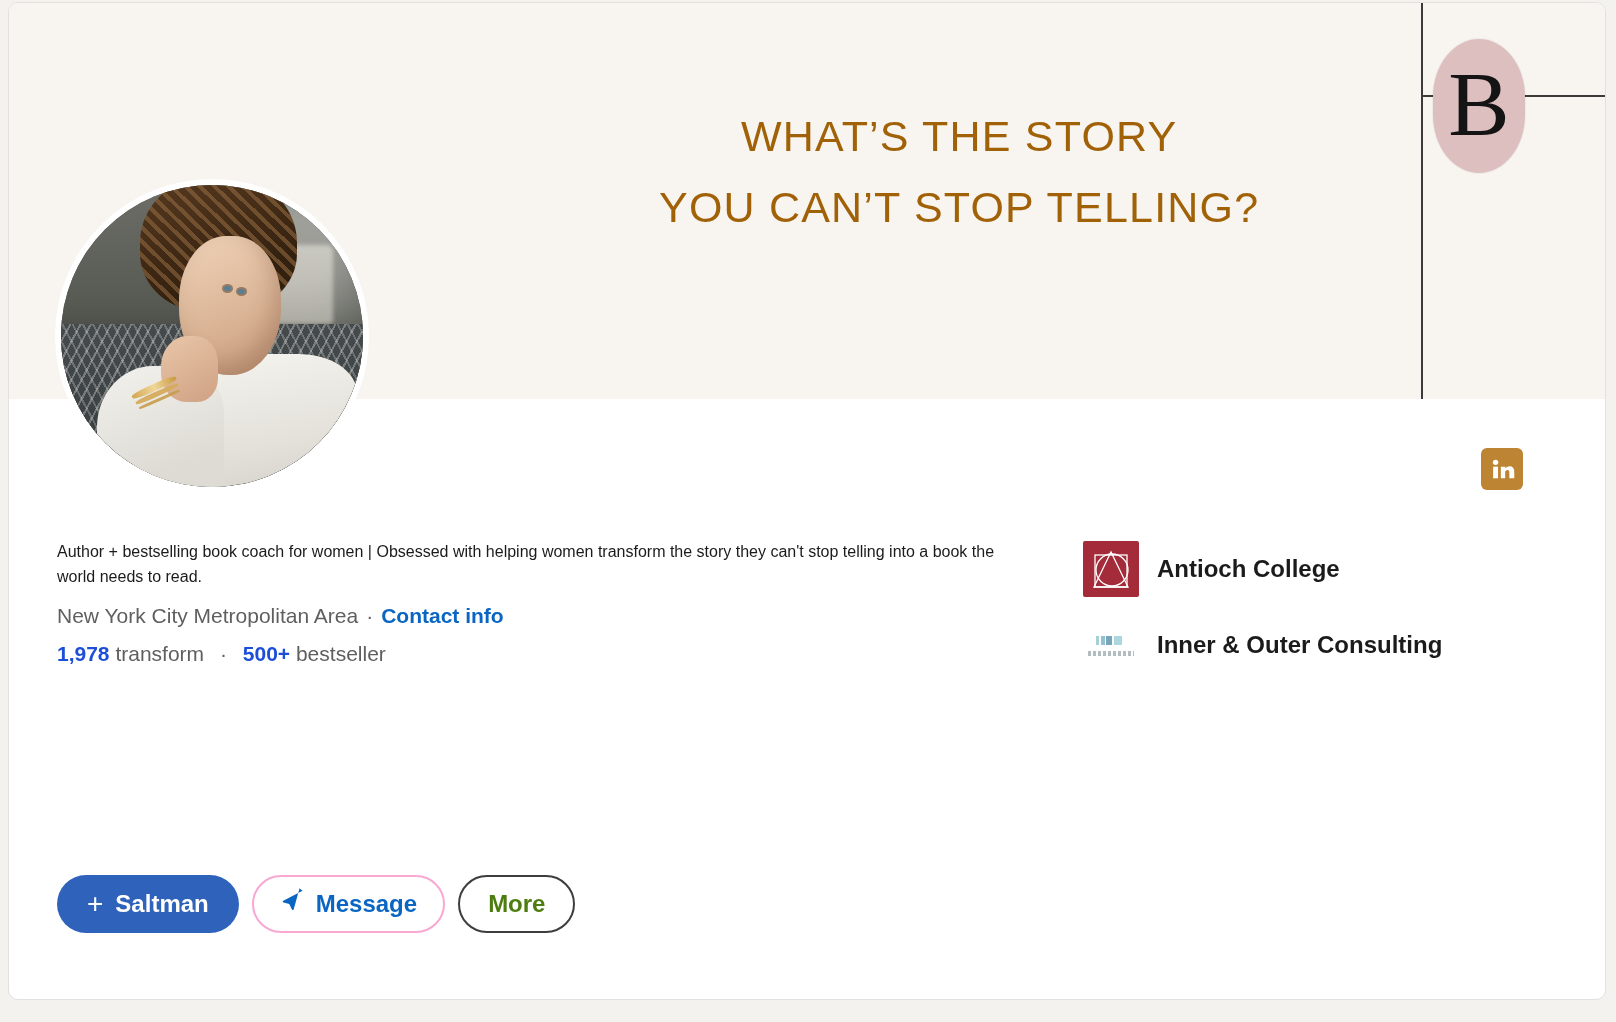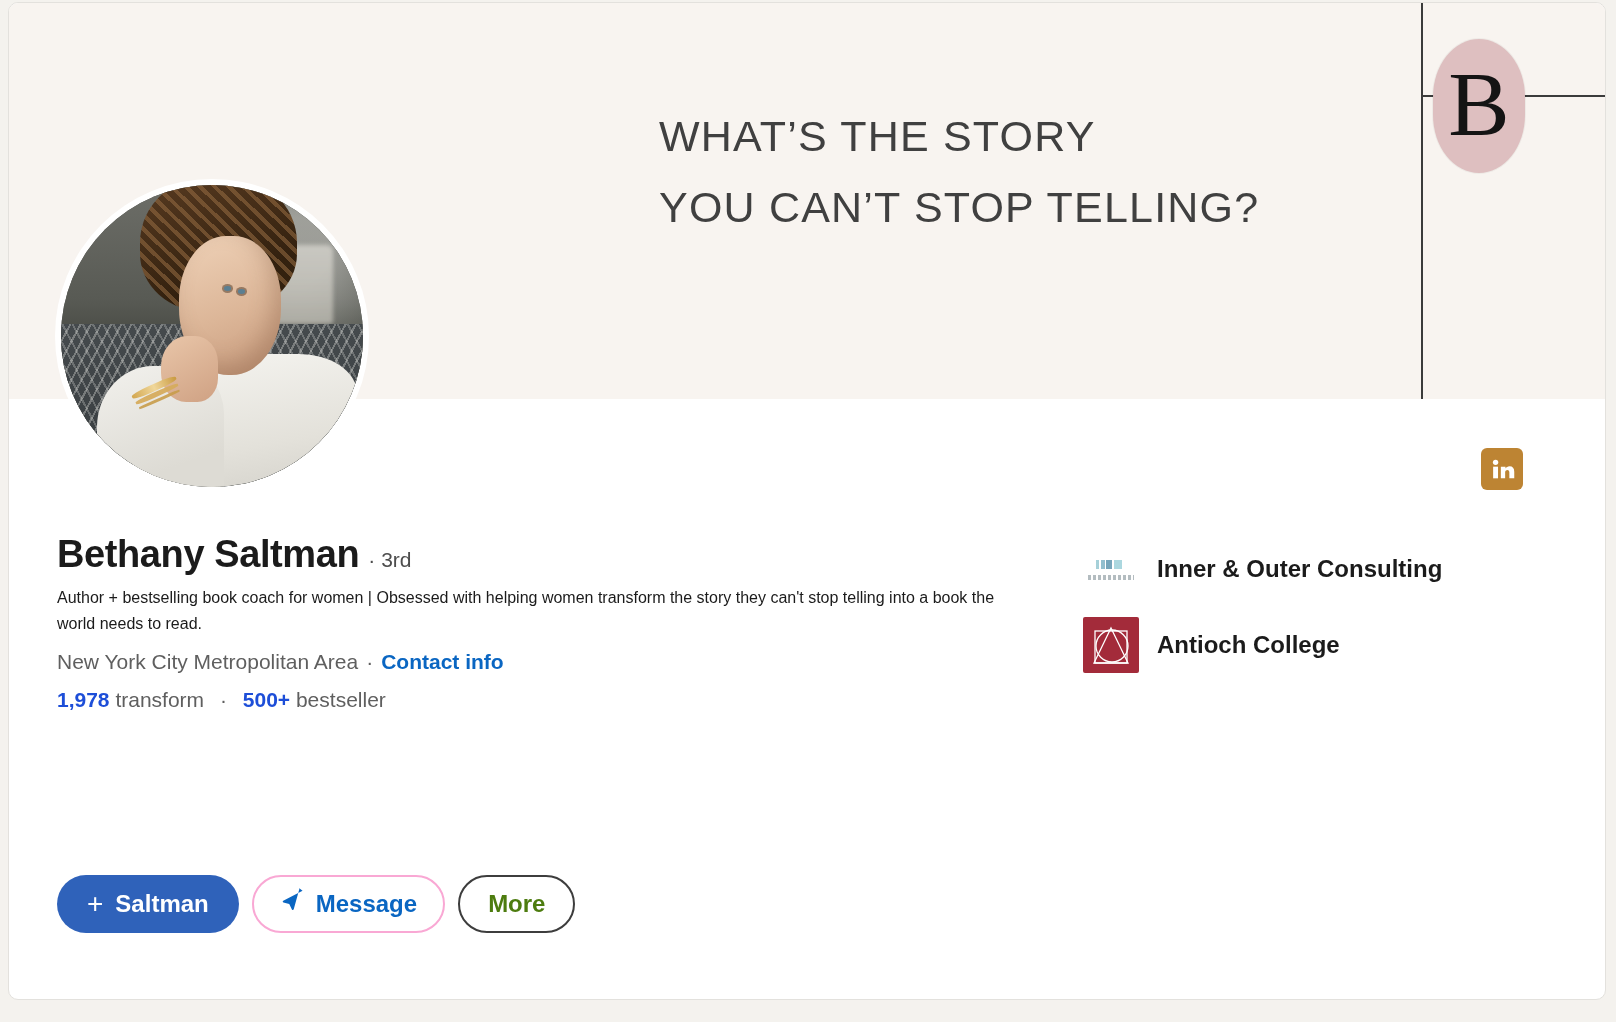--- a/index.html
+++ b/index.html
@@ -42,22 +42,23 @@
   }
   .banner-headline {
     position: absolute;
     left: 650px;
     top: 98px;
     font-family: "Liberation Sans", sans-serif;
     font-size: 43px;
     font-weight: 300;
     letter-spacing: 1.2px;
     line-height: 1.65;
-    color: #404040;
+    color: #a16207;
     white-space: pre;
+    text-align: center;
   }
   .banner-rule-v {
     position: absolute;
     left: 1412px;
     top: 0;
     width: 2px;
     height: 396px;
     background: #3b3b3b;
   }
   .banner-rule-h {
@@ -398,24 +399,20 @@
 
     <div class="li-badge">
       <svg width="28" height="28" viewBox="0 0 24 24" aria-hidden="true">
         <circle cx="6.5" cy="6.3" r="2.3" fill="#ffffff"></circle>
         <rect x="4.4" y="10" width="4.2" height="10" fill="#ffffff"></rect>
         <path d="M11 10h4v1.6c.7-1.1 1.9-1.9 3.5-1.9 2.6 0 4 1.7 4 4.6V20h-4.2v-5c0-1.3-.5-2.2-1.7-2.2-1 0-1.6.7-1.8 1.4-.1.3-.1.6-.1.9V20H11z" fill="#ffffff"></path>
       </svg>
     </div>
 
     <div class="identity">
-      <div class="name-row">
-        <span class="name">Bethany Saltman</span>
-        <span class="degree">· 3rd</span>
-      </div>
       <div class="headline">Author + bestselling book coach for women | Obsessed with helping women transform the story they can't stop telling into a book the world needs to read.</div>
       <div class="location-row">
         <span>New York City Metropolitan Area</span>
         <span class="dot">·</span>
         <span class="contact-info">Contact info</span>
       </div>
       <div class="counts-row">
         <b>1,978</b>
         <span>transform</span>
         <span class="sep">·</span>
@@ -437,35 +434,35 @@
         </span>
         <span>Message</span>
       </button>
       <button class="btn btn-more">
         <span>More</span>
       </button>
     </div>
 
     <div class="affiliations">
       <div class="affil-row">
-        <span class="affil-logo consulting">
-          <span class="consulting-mark">
-            <span class="wave"></span>
-            <span class="txt"></span>
-          </span>
-        </span>
-        <span class="affil-name">Inner &amp; Outer Consulting</span>
-      </div>
-      <div class="affil-row">
         <span class="affil-logo college">
           <svg width="52" height="52" viewBox="0 0 52 52" aria-hidden="true">
             <rect x="0" y="0" width="52" height="52" fill="#a32b3a"></rect>
             <rect x="10" y="12" width="32" height="32" fill="none" stroke="#ffffff" stroke-width="1.3"></rect>
             <circle cx="27" cy="27" r="16" fill="none" stroke="#ffffff" stroke-width="1.3"></circle>
             <path d="M26 9 L43 44 L9 44 Z" fill="none" stroke="#ffffff" stroke-width="1.3"></path>
           </svg>
         </span>
         <span class="affil-name">Antioch College</span>
       </div>
+      <div class="affil-row">
+        <span class="affil-logo consulting">
+          <span class="consulting-mark">
+            <span class="wave"></span>
+            <span class="txt"></span>
+          </span>
+        </span>
+        <span class="affil-name">Inner &amp; Outer Consulting</span>
+      </div>
     </div>
 
   </div>
 </div>
 
 </body></html>

